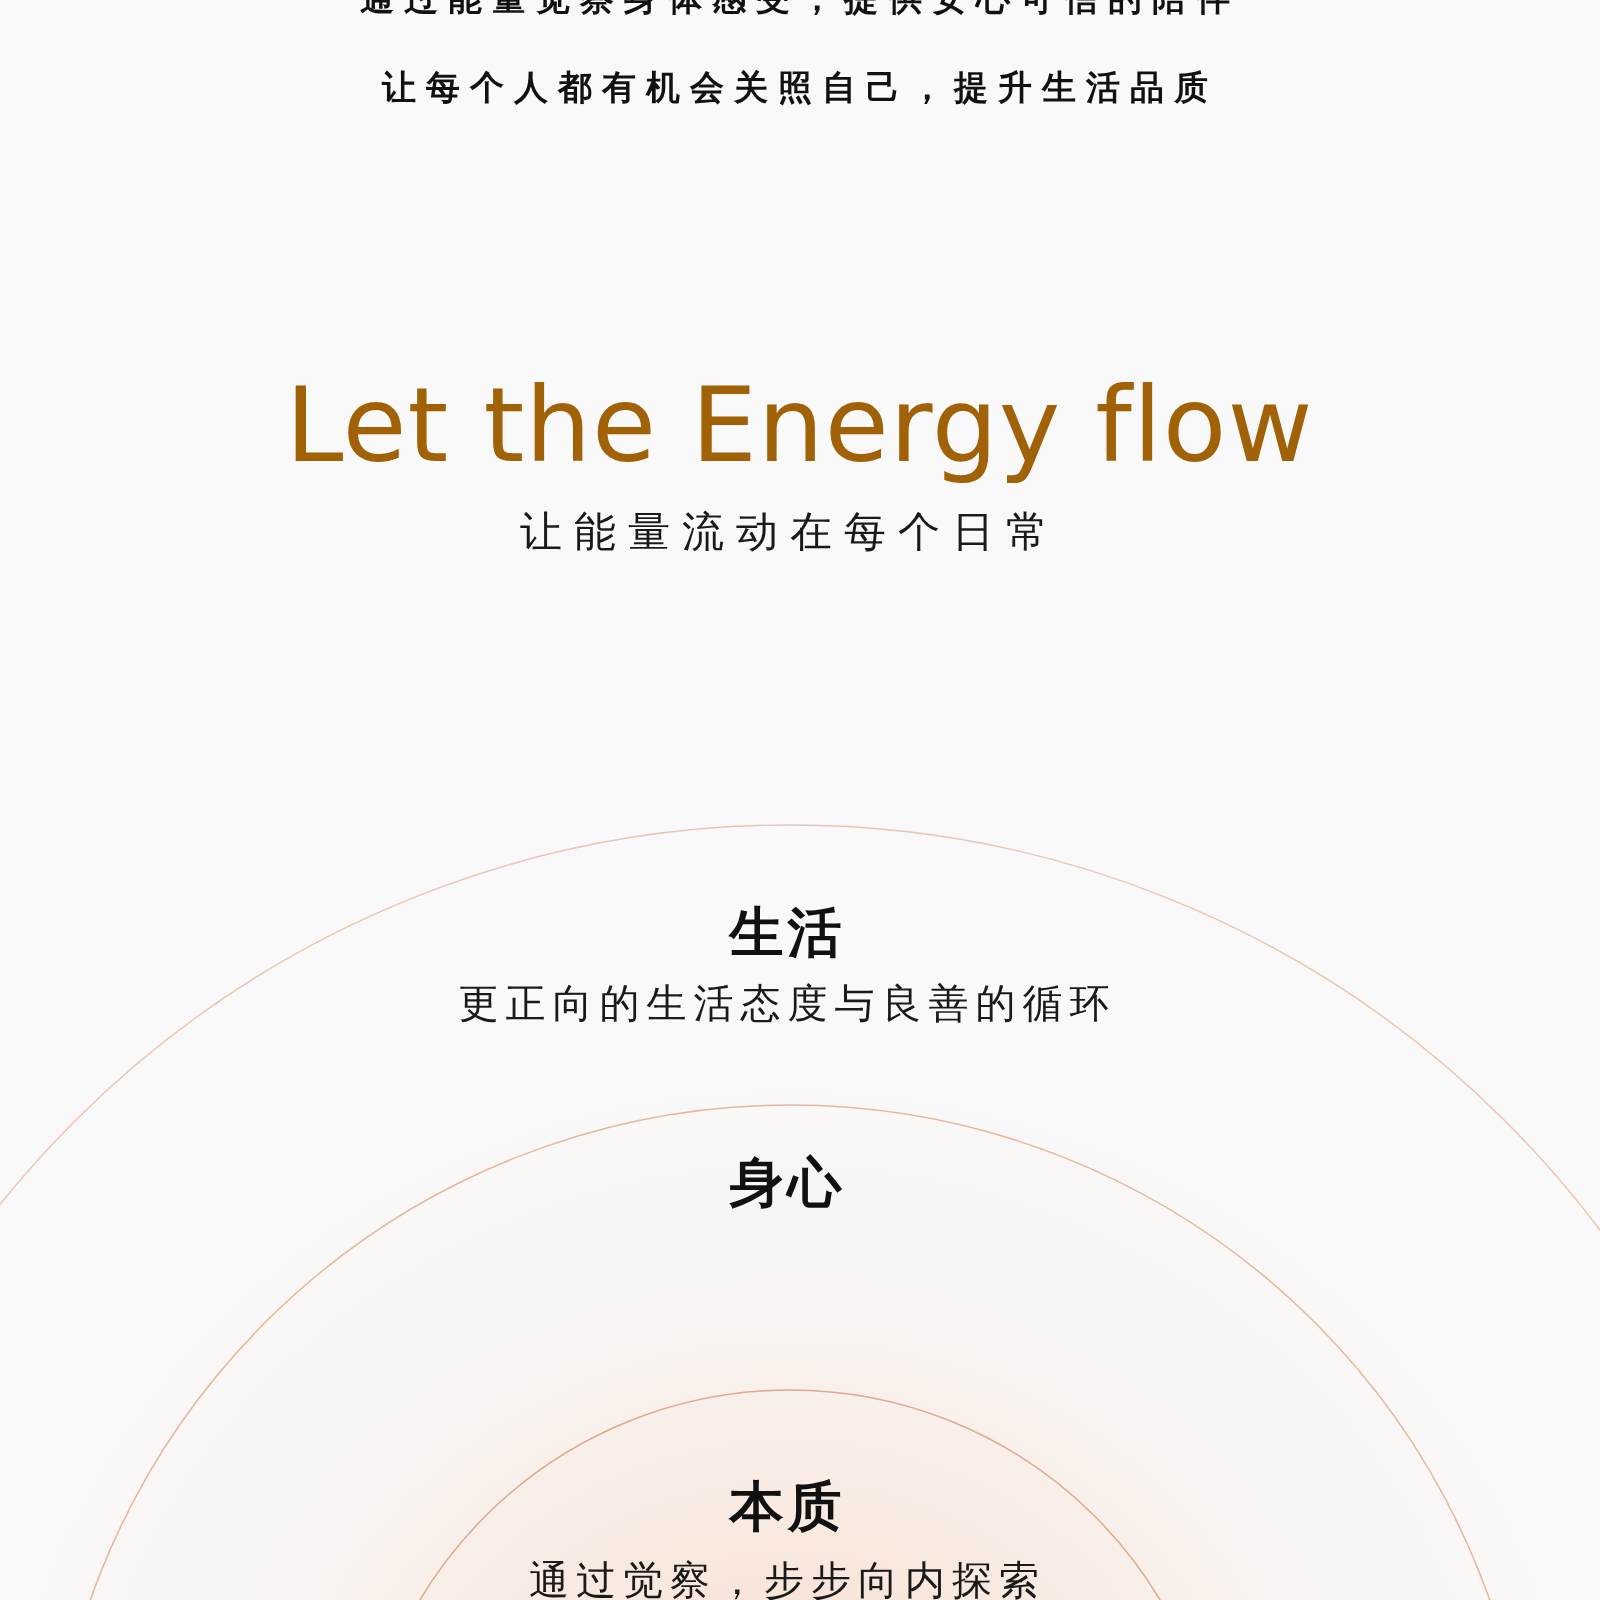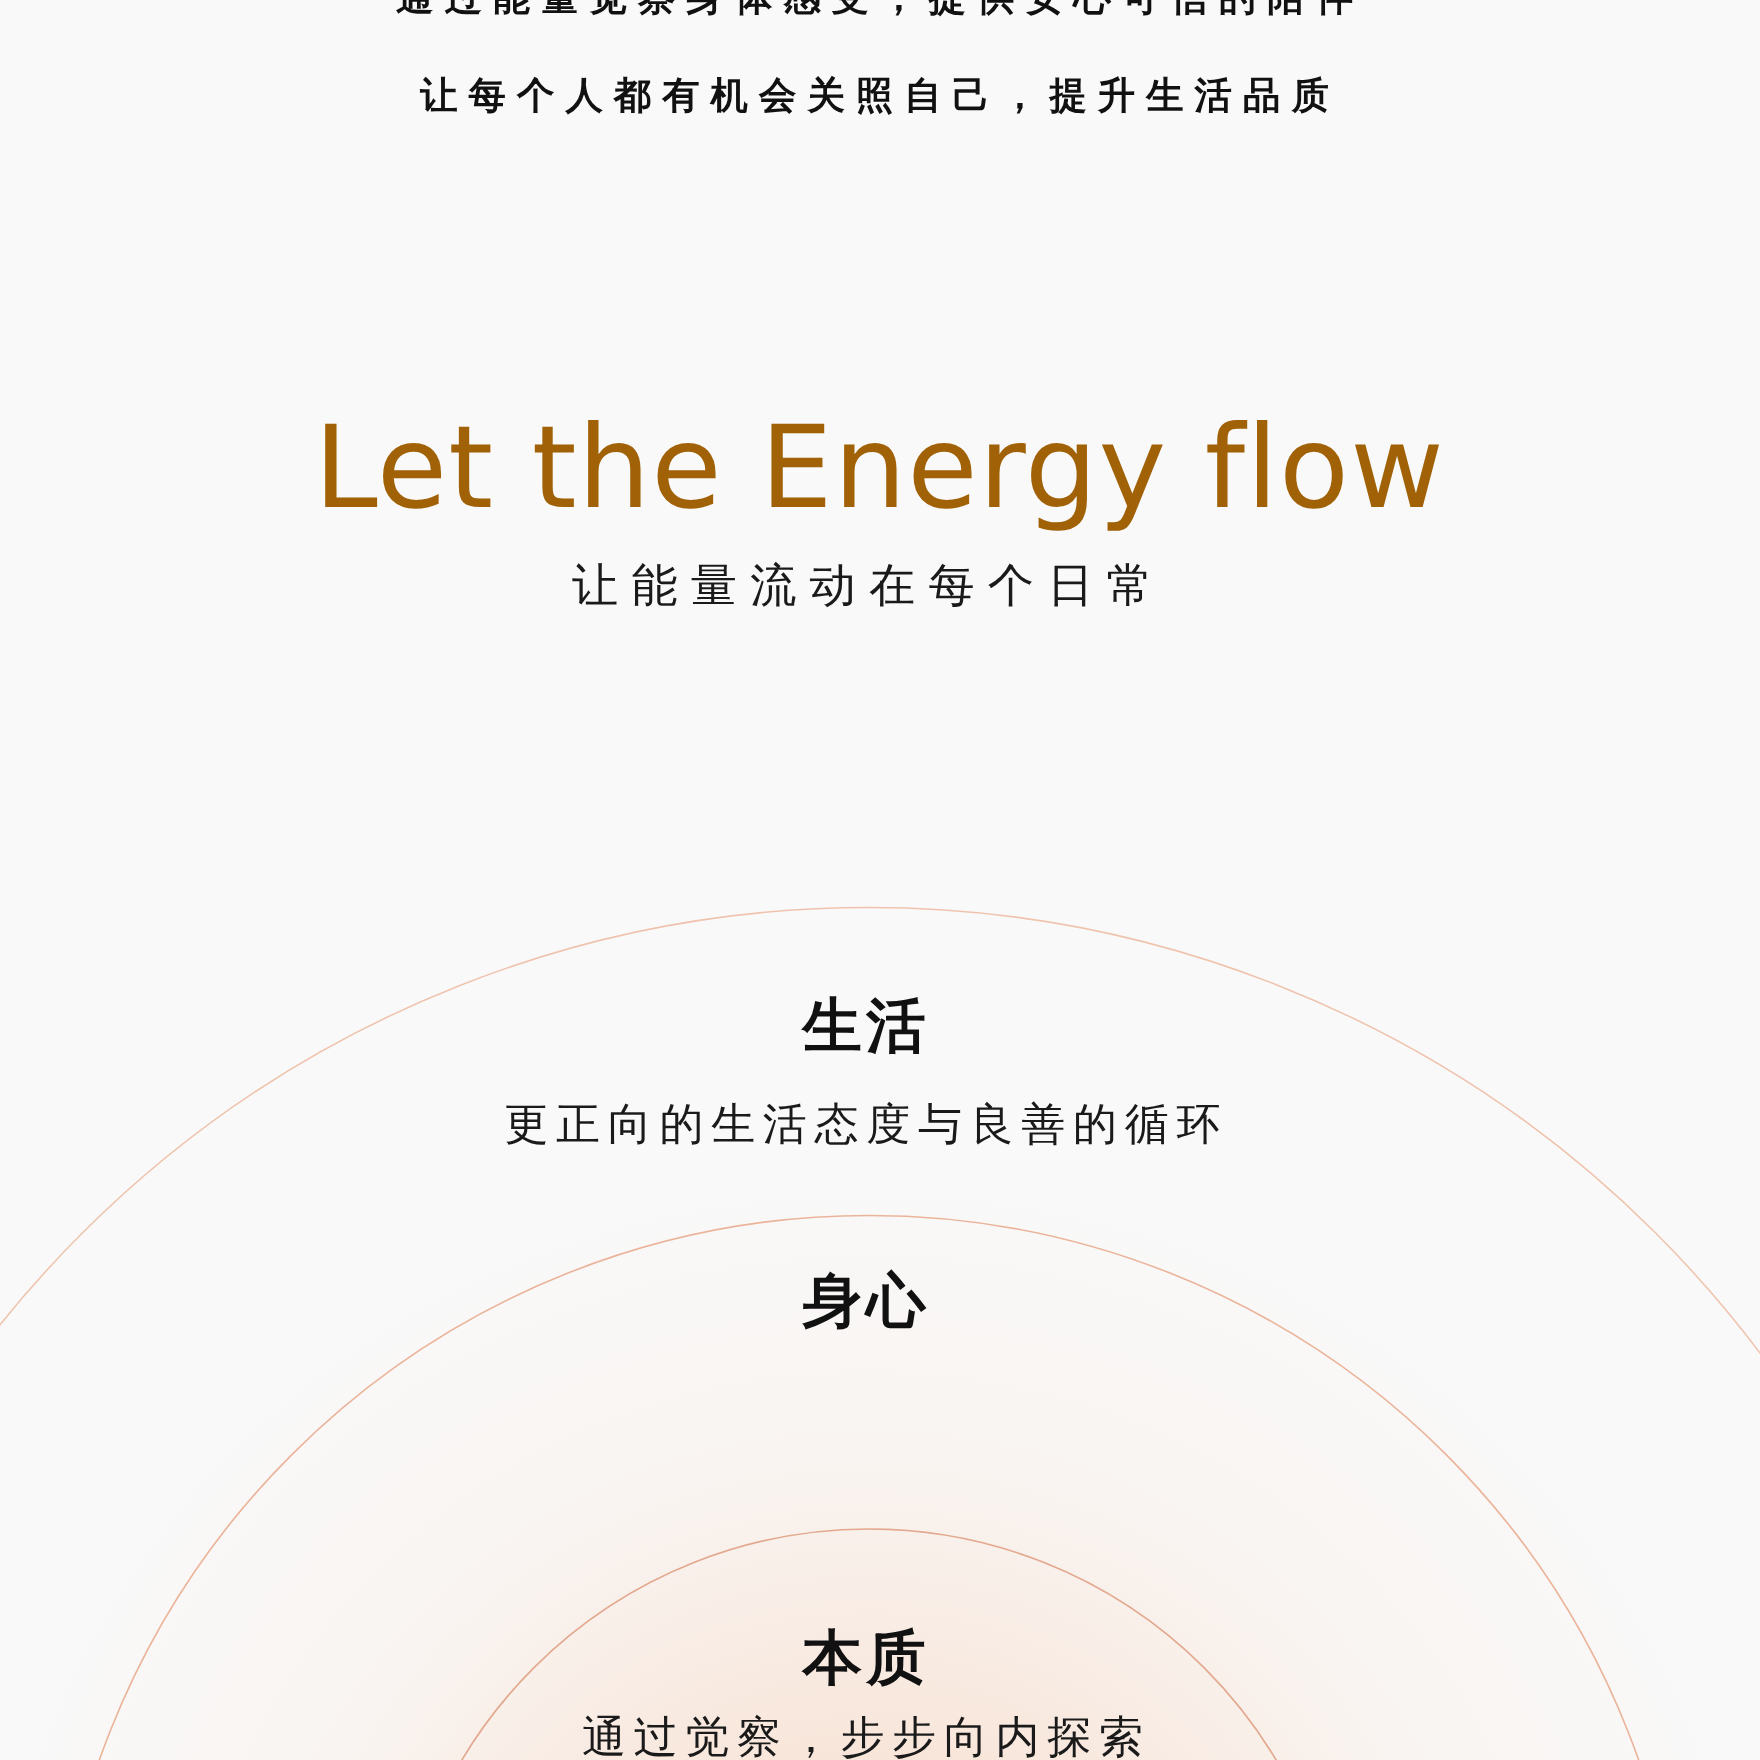--- a/index.html
+++ b/index.html
@@ -83,21 +83,21 @@
       letter-spacing: 4px;
     }
     .ring-label .desc {
       display: block;
       font-size: 40px;
       line-height: 60px;
       letter-spacing: 7px;
       color: #1a1a1a;
     }
     .ring-label.life { top: 898px; font-family: Liberation Serif, serif; }
-    .ring-label.life .desc { margin-top: 24px; }
+    .ring-label.life .desc { margin-top: 6px; }
     .ring-label.mind { top: 1148px; }
     .ring-label.mind .desc { margin-top: 0px; }
     .ring-label.essence { top: 1472px; }
     .ring-label.essence .desc { margin-top: 8px; }
   </style>
 </head>
 <body>
 
 <div class="glow"></div>
 

